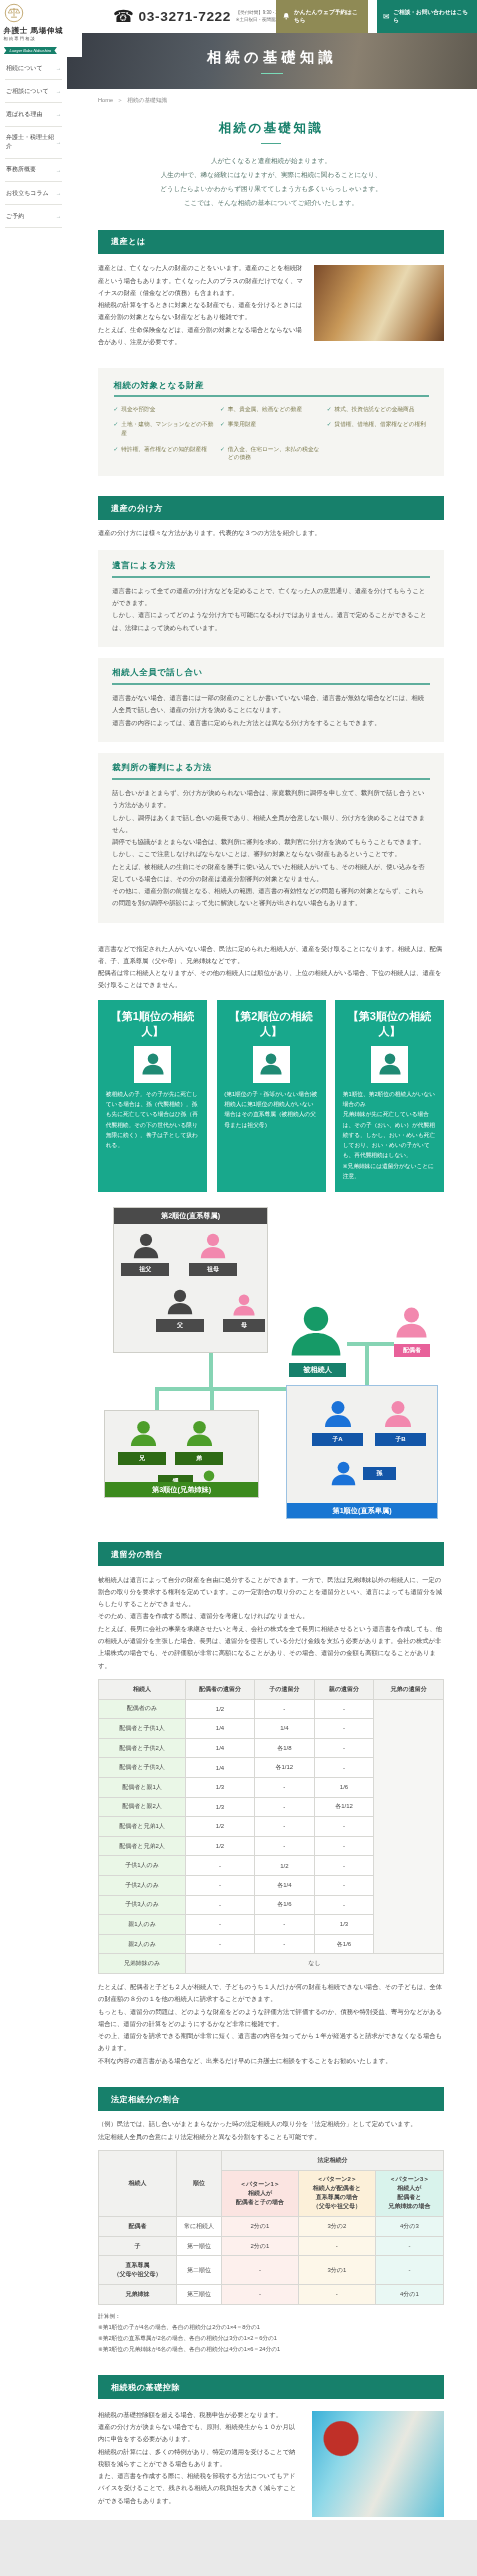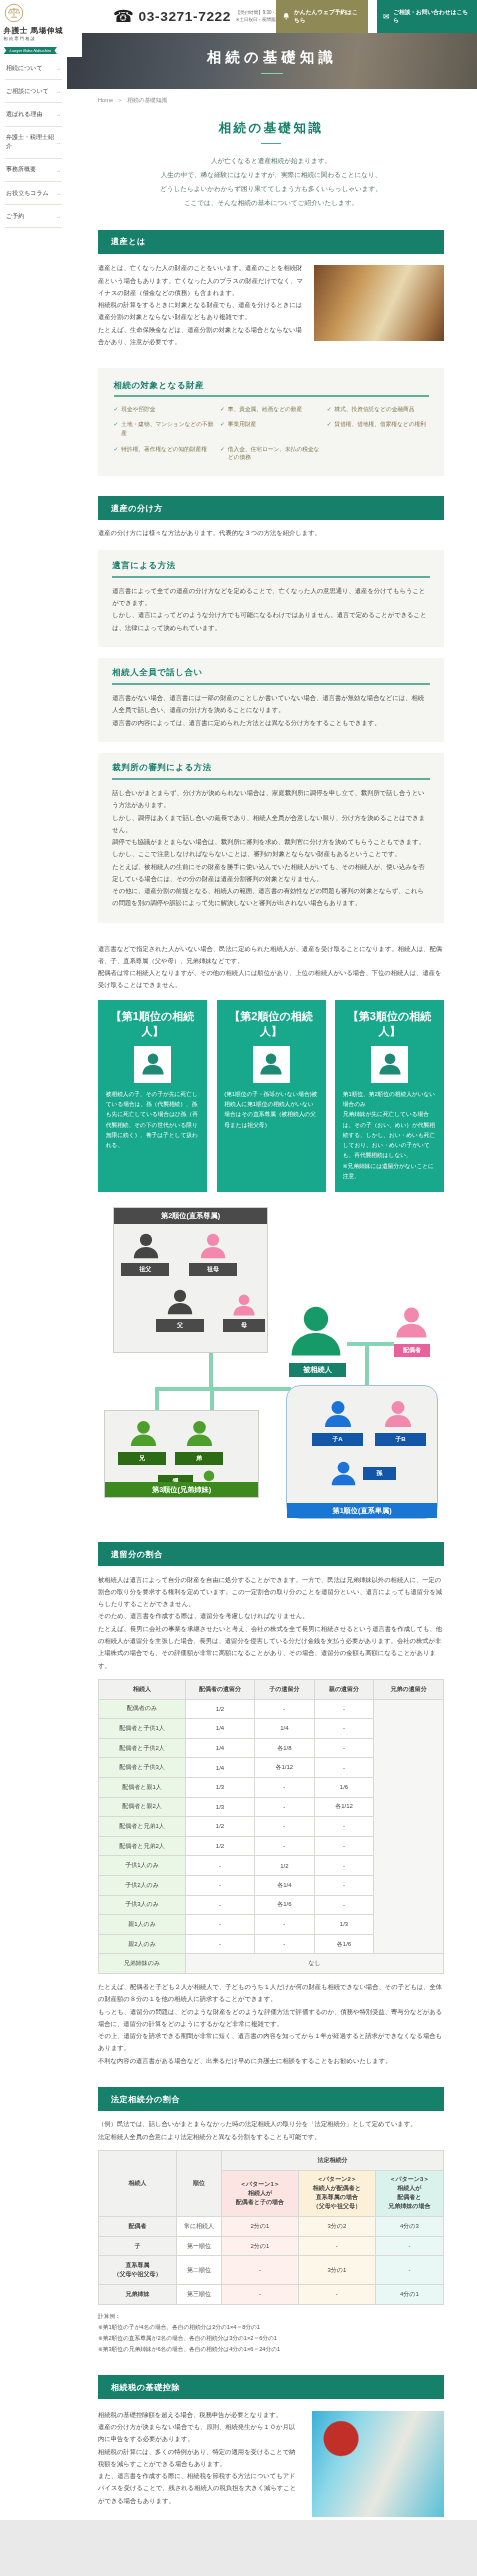--- a/index.html
+++ b/index.html
@@ -411,21 +411,21 @@
           <span class="person pc-lgreen" style="left:91px;top:57px;width:26px;height:26px;">
               <svg viewBox="0 0 64 64" xmlns="http://www.w3.org/2000/svg">
                 <circle cx="32" cy="19" r="13" fill="currentColor"></circle>
                 <path d="M6 58c0-15 11-24 26-24s26 9 26 24z" fill="currentColor"></path>
               </svg>
             </span>
           <div class="plabel pl-dgreen" style="left:53px;top:64px;width:35px;">甥</div>
           <div class="tb-foot foot-green">第3順位(兄弟姉妹)</div>
         </div>
 
-        <div class="tbox" style="left:188px;top:178px;width:152px;height:134px;border-color:#9cc2e2;border-radius:14px;">
+        <div class="tbox" style="left:188px;top:178px;width:152px;height:134px;border-color:#9cc2e2;">
           <span class="person pc-blue" style="left:35px;top:12px;width:32px;height:32px;">
               <svg viewBox="0 0 64 64" xmlns="http://www.w3.org/2000/svg">
                 <circle cx="32" cy="19" r="13" fill="currentColor"></circle>
                 <path d="M6 58c0-15 11-24 26-24s26 9 26 24z" fill="currentColor"></path>
               </svg>
             </span>
           <div class="plabel pl-blue" style="left:25px;top:47px;width:51px;">子A</div>
           <span class="person pc-pink" style="left:95px;top:12px;width:32px;height:32px;">
               <svg viewBox="0 0 64 64" xmlns="http://www.w3.org/2000/svg">
                 <circle cx="32" cy="19" r="13" fill="currentColor"></circle>

